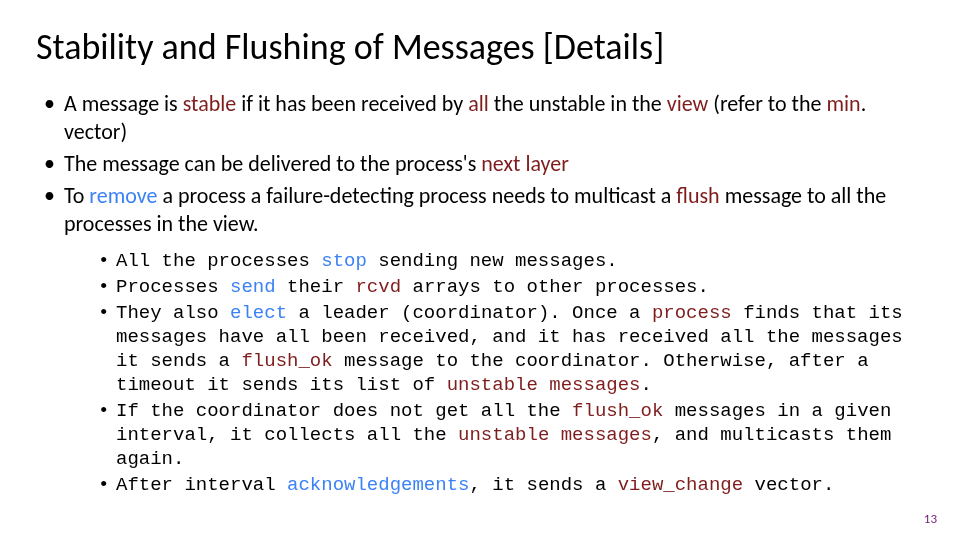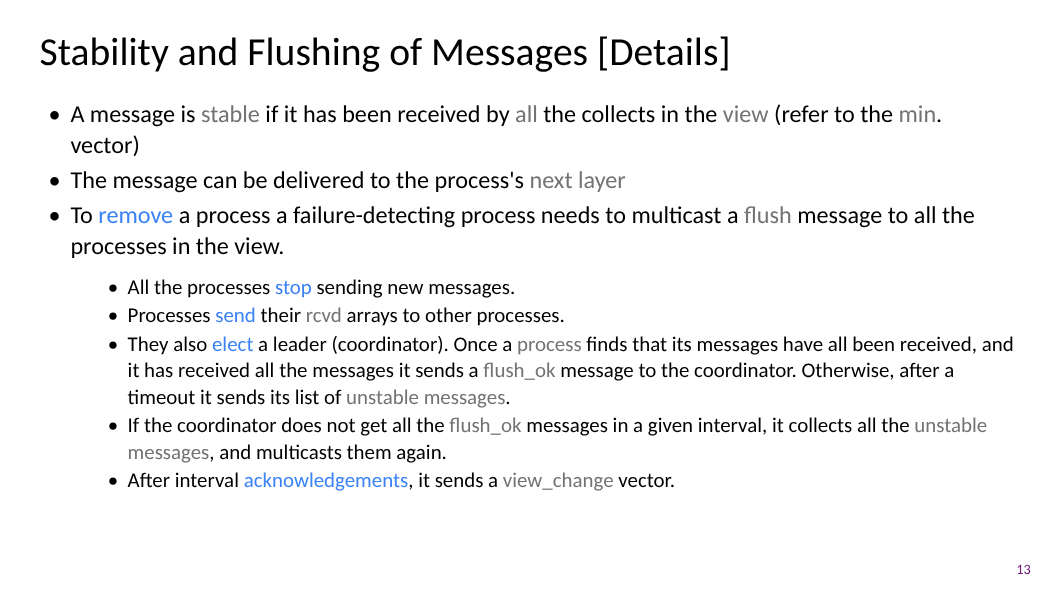--- a/index.html
+++ b/index.html
@@ -2,35 +2,35 @@
 <html><head>
 <meta charset="utf-8">
 <style>
   html,body{margin:0;padding:0;width:960px;height:540px;background:#fff;font-family:"Calibri","Segoe UI",Arial,sans-serif;color:#000;}
   .slide{position:relative;width:959px;height:540px;box-sizing:border-box;padding:28px 36px 0 36px;}
   .title{font-size:36px;font-weight:400;letter-spacing:0;margin:0 0 22px 0;line-height:1.1;}
   ul.outer{list-style:none;margin:0;padding:0 0 0 28px;}
   ul.outer>li{position:relative;font-size:22px;line-height:1.28;margin:0 0 4px 0;padding-left:0;}
   ul.outer>li::before{content:"•";position:absolute;left:-20px;top:0;}
   ul.inner{list-style:none;margin:12px 0 0 0;padding:0 0 0 52px;}
-  ul.inner>li{position:relative;font-size:19px;line-height:1.26;margin:0 0 2px 0;padding-left:0;}
+  ul.inner>li{position:relative;font-size:19px;line-height:1.26;margin:0 0 2px 0;padding-left:0;font-family:Liberation Mono, monospace;}
   ul.inner>li::before{content:"•";position:absolute;left:-18px;top:0;}
-  .g{color:#737373;}
+  .g{color:#7f1d1d;}
   .r{color:#3b82f6;}
   .pgnum{position:absolute;right:22px;bottom:14px;font-size:13px;color:#701a75;}
 </style>
 </head>
 <body>
 
 <div class="slide">
   <h1 class="title">Stability and Flushing of Messages [Details]</h1>
 
   <ul class="outer">
     <li>
-      <span> A message is </span><span class="g">stable</span><span> if it has been received by </span><span class="g">all</span><span> the collects in the </span><span class="g">view</span><span> (refer to the </span><span class="g">min</span><span>. vector)</span>
+      <span> A message is </span><span class="g">stable</span><span> if it has been received by </span><span class="g">all</span><span> the unstable in the </span><span class="g">view</span><span> (refer to the </span><span class="g">min</span><span>. vector)</span>
     </li>
     <li>
       <span>The message can be delivered to the process's </span><span class="g">next layer</span><span></span>
     </li>
     <li>
       <span>To </span><span class="r">remove</span><span> a process a failure-detecting process needs to multicast a </span><span class="g">flush</span><span> message to all the processes in the view.</span>
 
       <ul class="inner">
         <li>
           <span>All the processes </span><span class="r">stop</span><span> sending new messages.</span>

